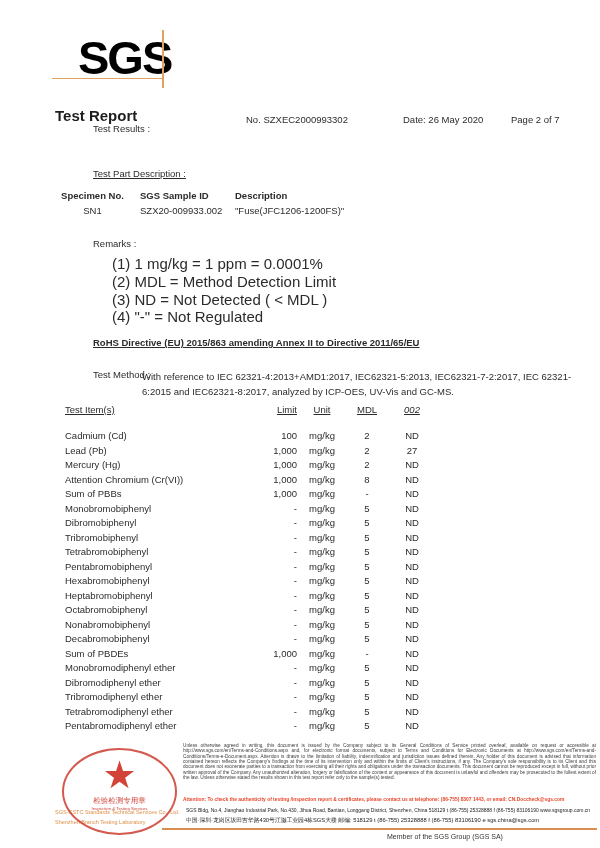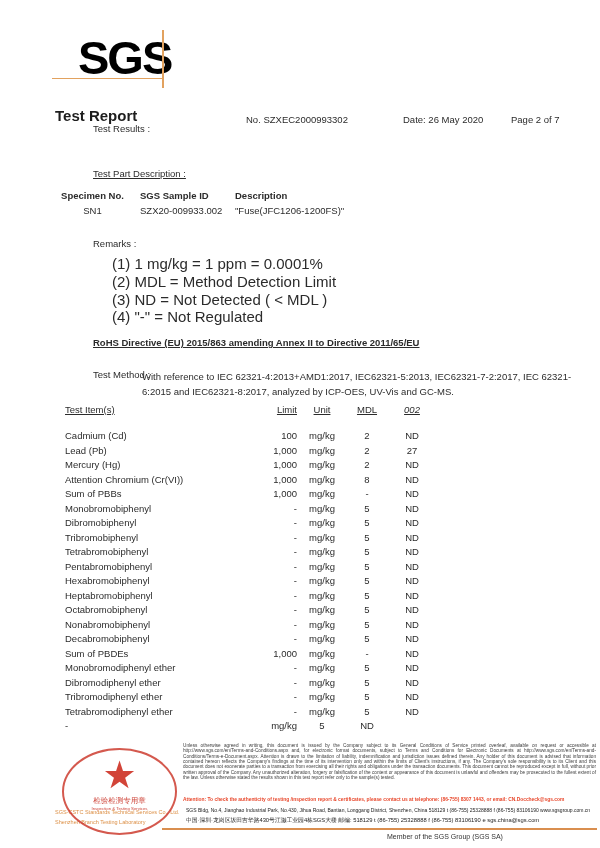--- a/index.html
+++ b/index.html
@@ -256,20 +256,21 @@
           <div>ND</div>
         </div>
         <div class="rrow">
           <div>Tetrabromodiphenyl ether</div>
           <div>-</div>
           <div>mg/kg</div>
           <div>5</div>
           <div>ND</div>
         </div>
         <div class="rrow">
+          <div>Pentabromodiphenyl ether</div>
           <div>-</div>
           <div>mg/kg</div>
           <div>5</div>
           <div>ND</div>
         </div>
       </div>
   </div>
 
   <div class="abs disclaimer" style="left:183px; top:743px;">Unless otherwise agreed in writing, this document is issued by the Company subject to its General Conditions of Service printed overleaf, available on request or accessible at http://www.sgs.com/en/Terms-and-Conditions.aspx and, for electronic format documents, subject to Terms and Conditions for Electronic Documents at http://www.sgs.com/en/Terms-and-Conditions/Terms-e-Document.aspx. Attention is drawn to the limitation of liability, indemnification and jurisdiction issues defined therein. Any holder of this document is advised that information contained hereon reflects the Company's findings at the time of its intervention only and within the limits of Client's instructions, if any. The Company's sole responsibility is to its Client and this document does not exonerate parties to a transaction from exercising all their rights and obligations under the transaction documents. This document cannot be reproduced except in full, without prior written approval of the Company. Any unauthorized alteration, forgery or falsification of the content or appearance of this document is unlawful and offenders may be prosecuted to the fullest extent of the law. Unless otherwise stated the results shown in this test report refer only to the sample(s) tested.</div>
   <div class="abs attention" style="left:183px; top:797px;">Attention: To check the authenticity of testing /inspection report &amp; certificates, please contact us at telephone: (86-755) 8307 1443, or email: CN.Doccheck@sgs.com</div>

